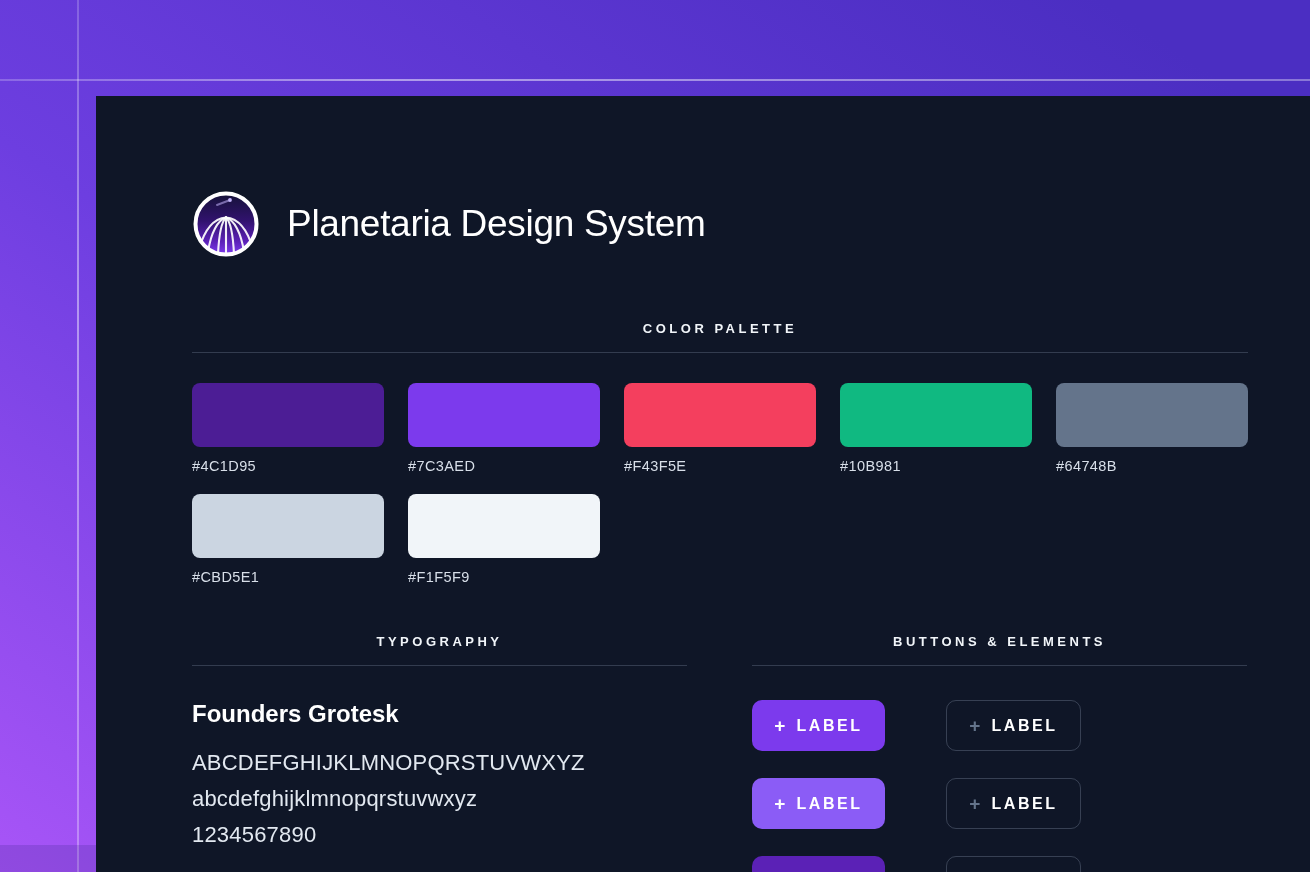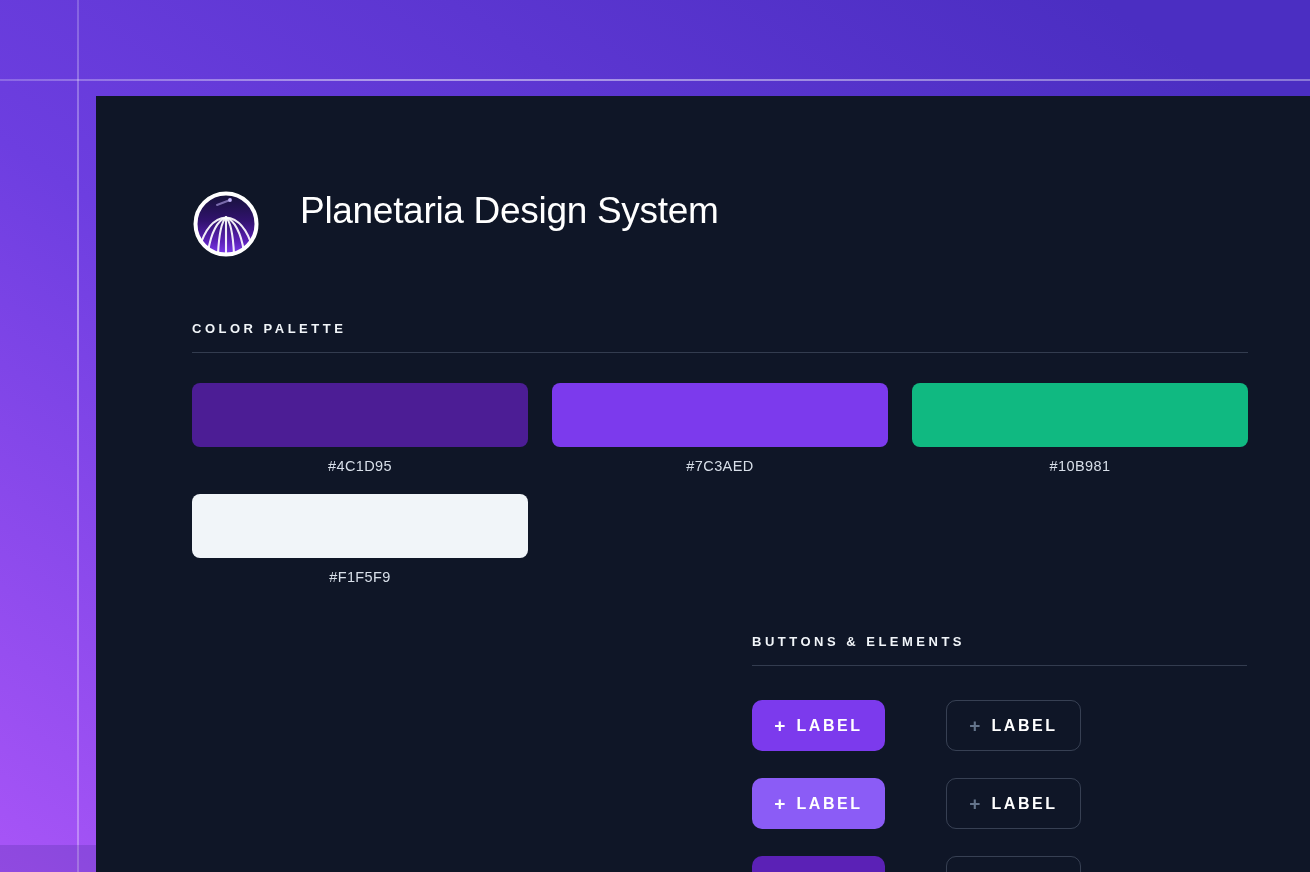--- a/index.html
+++ b/index.html
@@ -32,42 +32,42 @@
   .panel {
     position: absolute; left: 96px; top: 96px; right: 0; bottom: 0;
     background: var(--panel-bg, #0F1627);
     overflow: hidden;
     color: #F8FAFC;
   }
 
   
   .header {
     position: absolute; left: 96px; top: 94px;
-    display: flex; align-items: flex-start; gap: 40px;
+    display: flex; align-items: center; gap: 27px;
   }
   .logo { width: 68px; height: 68px; display: block; }
   .page-title {
     font-size: 37px; font-weight: 500; letter-spacing: -0.3px; color: #FFFFFF;
   }
 
   
   .section-heading {
-    font-size: 13px; font-weight: 700; letter-spacing: 3.5px; color: #F1F5F9;
+    font-size: 13px; font-weight: 700; letter-spacing: 3.5px; color: #F1F5F9; text-align: center;
   }
   .divider {
     height: 1px; background: var(--divider, rgba(148,163,184,0.28));
     margin-top: 16px;
   }
 
   
   .section-palette { position: absolute; left: 96px; top: 225px; width: 1056px; }
   .swatch-grid {
     margin-top: 30px;
-    display: grid; grid-template-columns: repeat(3, 1fr);
-    column-gap: 24px; row-gap: 20px; text-align: center;
+    display: grid; grid-template-columns: repeat(5, 1fr);
+    column-gap: 24px; row-gap: 20px;
   }
   .swatch {
     height: 64px; border-radius: 8px;
     background: #334155;
   }
   .swatch-hex {
     margin-top: 11px; font-size: 14.5px; letter-spacing: 0.4px; color: #D8DFE9;
   }
 
   
@@ -142,30 +142,52 @@
     <div class="swatch-grid">
       <div class="swatch-cell">
         <div class="swatch" style="background-color: rgb(76, 29, 149);"></div>
         <div class="swatch-hex">#4C1D95</div>
       </div>
       <div class="swatch-cell">
         <div class="swatch" style="background-color: rgb(124, 58, 237);"></div>
         <div class="swatch-hex">#7C3AED</div>
       </div>
       <div class="swatch-cell">
+        <div class="swatch" style="background-color: rgb(244, 63, 94);"></div>
+        <div class="swatch-hex">#F43F5E</div>
+      </div>
+      <div class="swatch-cell">
         <div class="swatch" style="background-color: rgb(16, 185, 129);"></div>
         <div class="swatch-hex">#10B981</div>
       </div>
       <div class="swatch-cell">
+        <div class="swatch" style="background-color: rgb(100, 116, 139);"></div>
+        <div class="swatch-hex">#64748B</div>
+      </div>
+      <div class="swatch-cell">
+        <div class="swatch" style="background-color: rgb(203, 213, 225);"></div>
+        <div class="swatch-hex">#CBD5E1</div>
+      </div>
+      <div class="swatch-cell">
         <div class="swatch" style="background-color: rgb(241, 245, 249);"></div>
         <div class="swatch-hex">#F1F5F9</div>
       </div>
     </div>
   </div>
 
+  <div class="section-typography">
+    <div class="section-heading">TYPOGRAPHY</div>
+    <div class="divider"></div>
+    <div class="font-name">Founders Grotesk</div>
+    <div class="type-samples">
+      <div class="type-sample">ABCDEFGHIJKLMNOPQRSTUVWXYZ</div>
+      <div class="type-sample">abcdefghijklmnopqrstuvwxyz</div>
+      <div class="type-sample">1234567890</div>
+    </div>
+  </div>
 
   <div class="section-buttons">
     <div class="section-heading">BUTTONS &amp; ELEMENTS</div>
     <div class="divider"></div>
     <div class="button-rows">
 
       <div class="button-row">
         <button class="btn btn-filled" style="background-color: rgb(124, 58, 237);">
           <span class="btn-plus">+</span>
           <span class="btn-label">LABEL</span>

